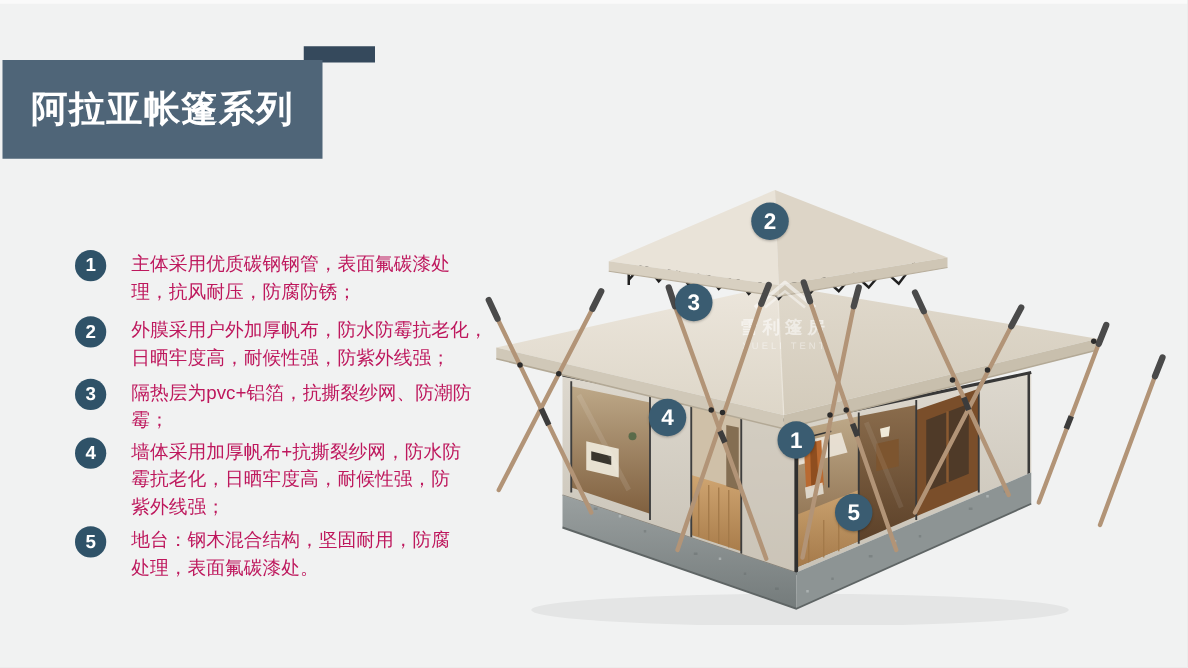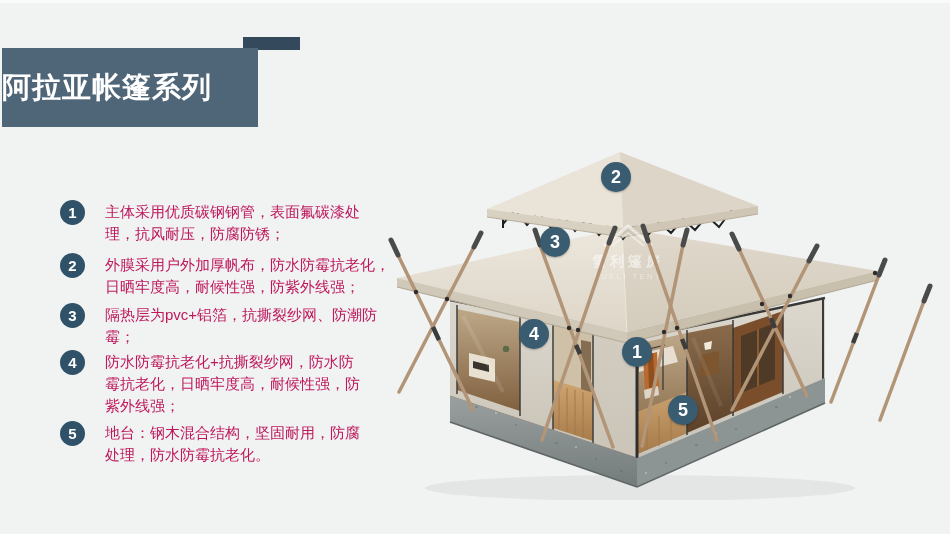--- a/index.html
+++ b/index.html
@@ -2,21 +2,21 @@
 <html><head>
 <meta charset="utf-8">
 <style>
   html,body{margin:0;padding:0;background:#e8e8e8;font-family:"Liberation Sans","DejaVu Sans",sans-serif;}
   .stage{position:relative;width:950px;height:534px;background:#f1f2f2;overflow:hidden;margin:0 auto;}
   .top-line{position:absolute;top:0;left:0;width:100%;height:3px;background:#fafafa;}
 
   
   .title-accent{position:absolute;left:243px;top:37px;width:57px;height:13px;background:#35495c;z-index:1;}
   .title-box{position:absolute;left:2px;top:48px;width:256px;height:79px;background:#4f6578;z-index:2;
-             display:flex;align-items:center;justify-content:flex-start;}
+             display:flex;align-items:center;justify-content:center;}
   .title-box h1{margin:0;color:#ffffff;font-size:29px;font-weight:bold;letter-spacing:1px;}
 
   
   .feature-item{position:absolute;left:60px;display:flex;gap:20px;align-items:flex-start;z-index:3;}
   .fi1{top:200px}.fi2{top:253px}.fi3{top:303px}.fi4{top:350px}.fi5{top:421px}
   .badge{flex:0 0 auto;width:25px;height:25px;border-radius:50%;background:#2f5268;color:#fff;
          font-size:15px;font-weight:bold;display:flex;align-items:center;justify-content:center;}
   .feature-text{width:300px;font-size:15px;line-height:22px;color:#be185d;white-space:pre-line;margin-top:1px;}
 
   
@@ -53,28 +53,28 @@
     <div class="feature-text">外膜采用户外加厚帆布，防水防霉抗老化，
 日晒牢度高，耐候性强，防紫外线强；</div>
   </div>
   <div class="feature-item fi3">
     <div class="badge">3</div>
     <div class="feature-text">隔热层为pvc+铝箔，抗撕裂纱网、防潮防
 霉；</div>
   </div>
   <div class="feature-item fi4">
     <div class="badge">4</div>
-    <div class="feature-text">防水防霉抗老化+抗撕裂纱网，防水防
+    <div class="feature-text">墙体采用加厚帆布+抗撕裂纱网，防水防
 霉抗老化，日晒牢度高，耐候性强，防
 紫外线强；</div>
   </div>
   <div class="feature-item fi5">
     <div class="badge">5</div>
     <div class="feature-text">地台：钢木混合结构，坚固耐用，防腐
-处理，防水防霉抗老化。</div>
+处理，表面氟碳漆处。</div>
   </div>
 
   <svg class="tent-svg" viewBox="0 0 565 360">
     <defs>
       <linearGradient id="gRoofL" x1="0" y1="0" x2="0" y2="1">
         <stop offset="0" stop-color="#ece6dc"></stop>
           <stop offset="1" stop-color="#ddd6c8"></stop>
       </linearGradient>
       <linearGradient id="gRoofR" x1="0" y1="0" x2="0" y2="1">
         <stop offset="0" stop-color="#e0d9cc"></stop>

